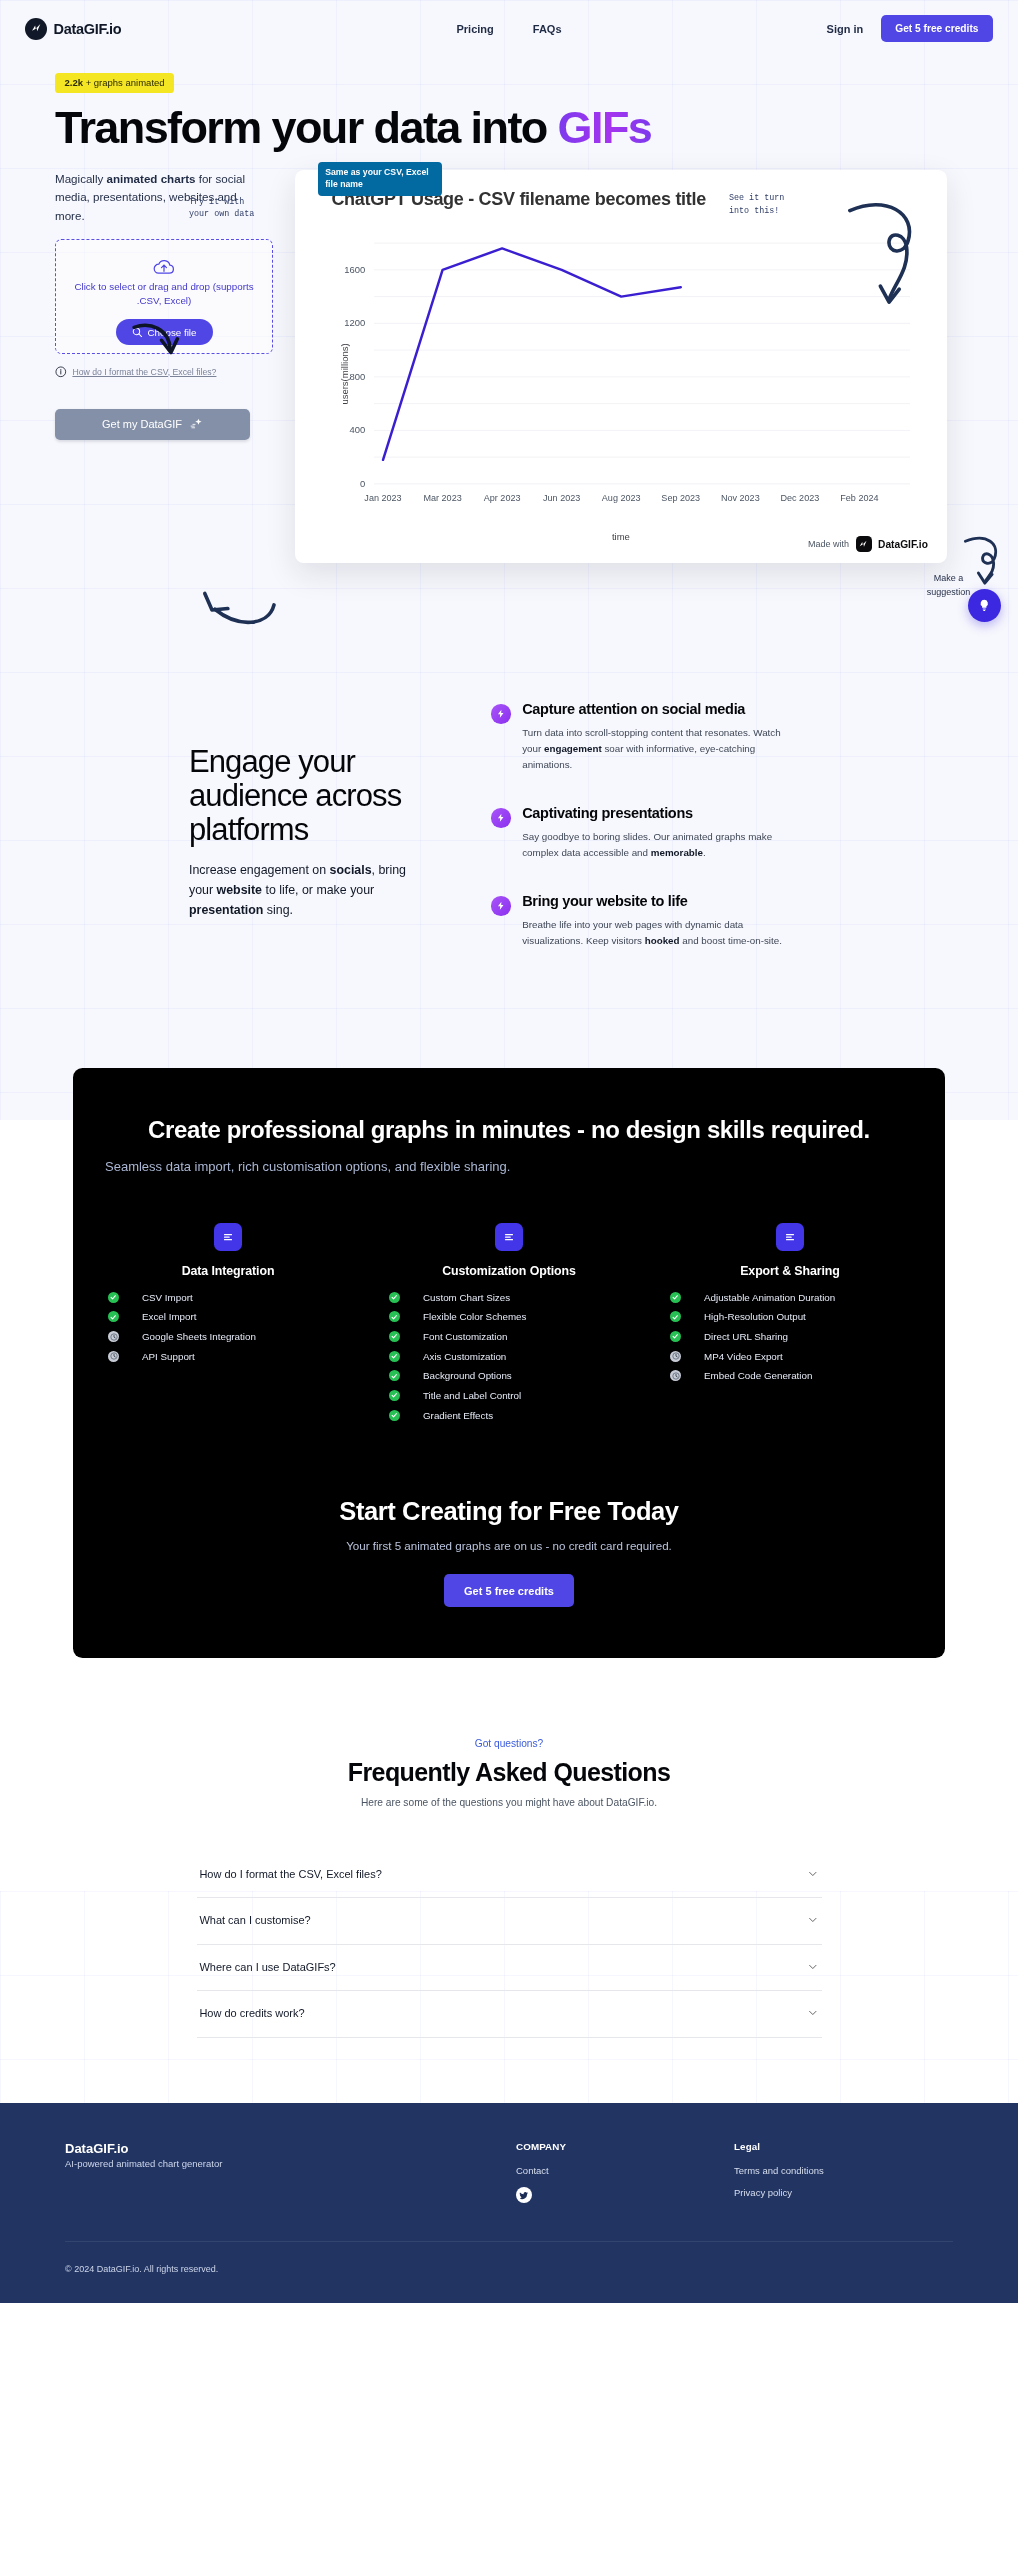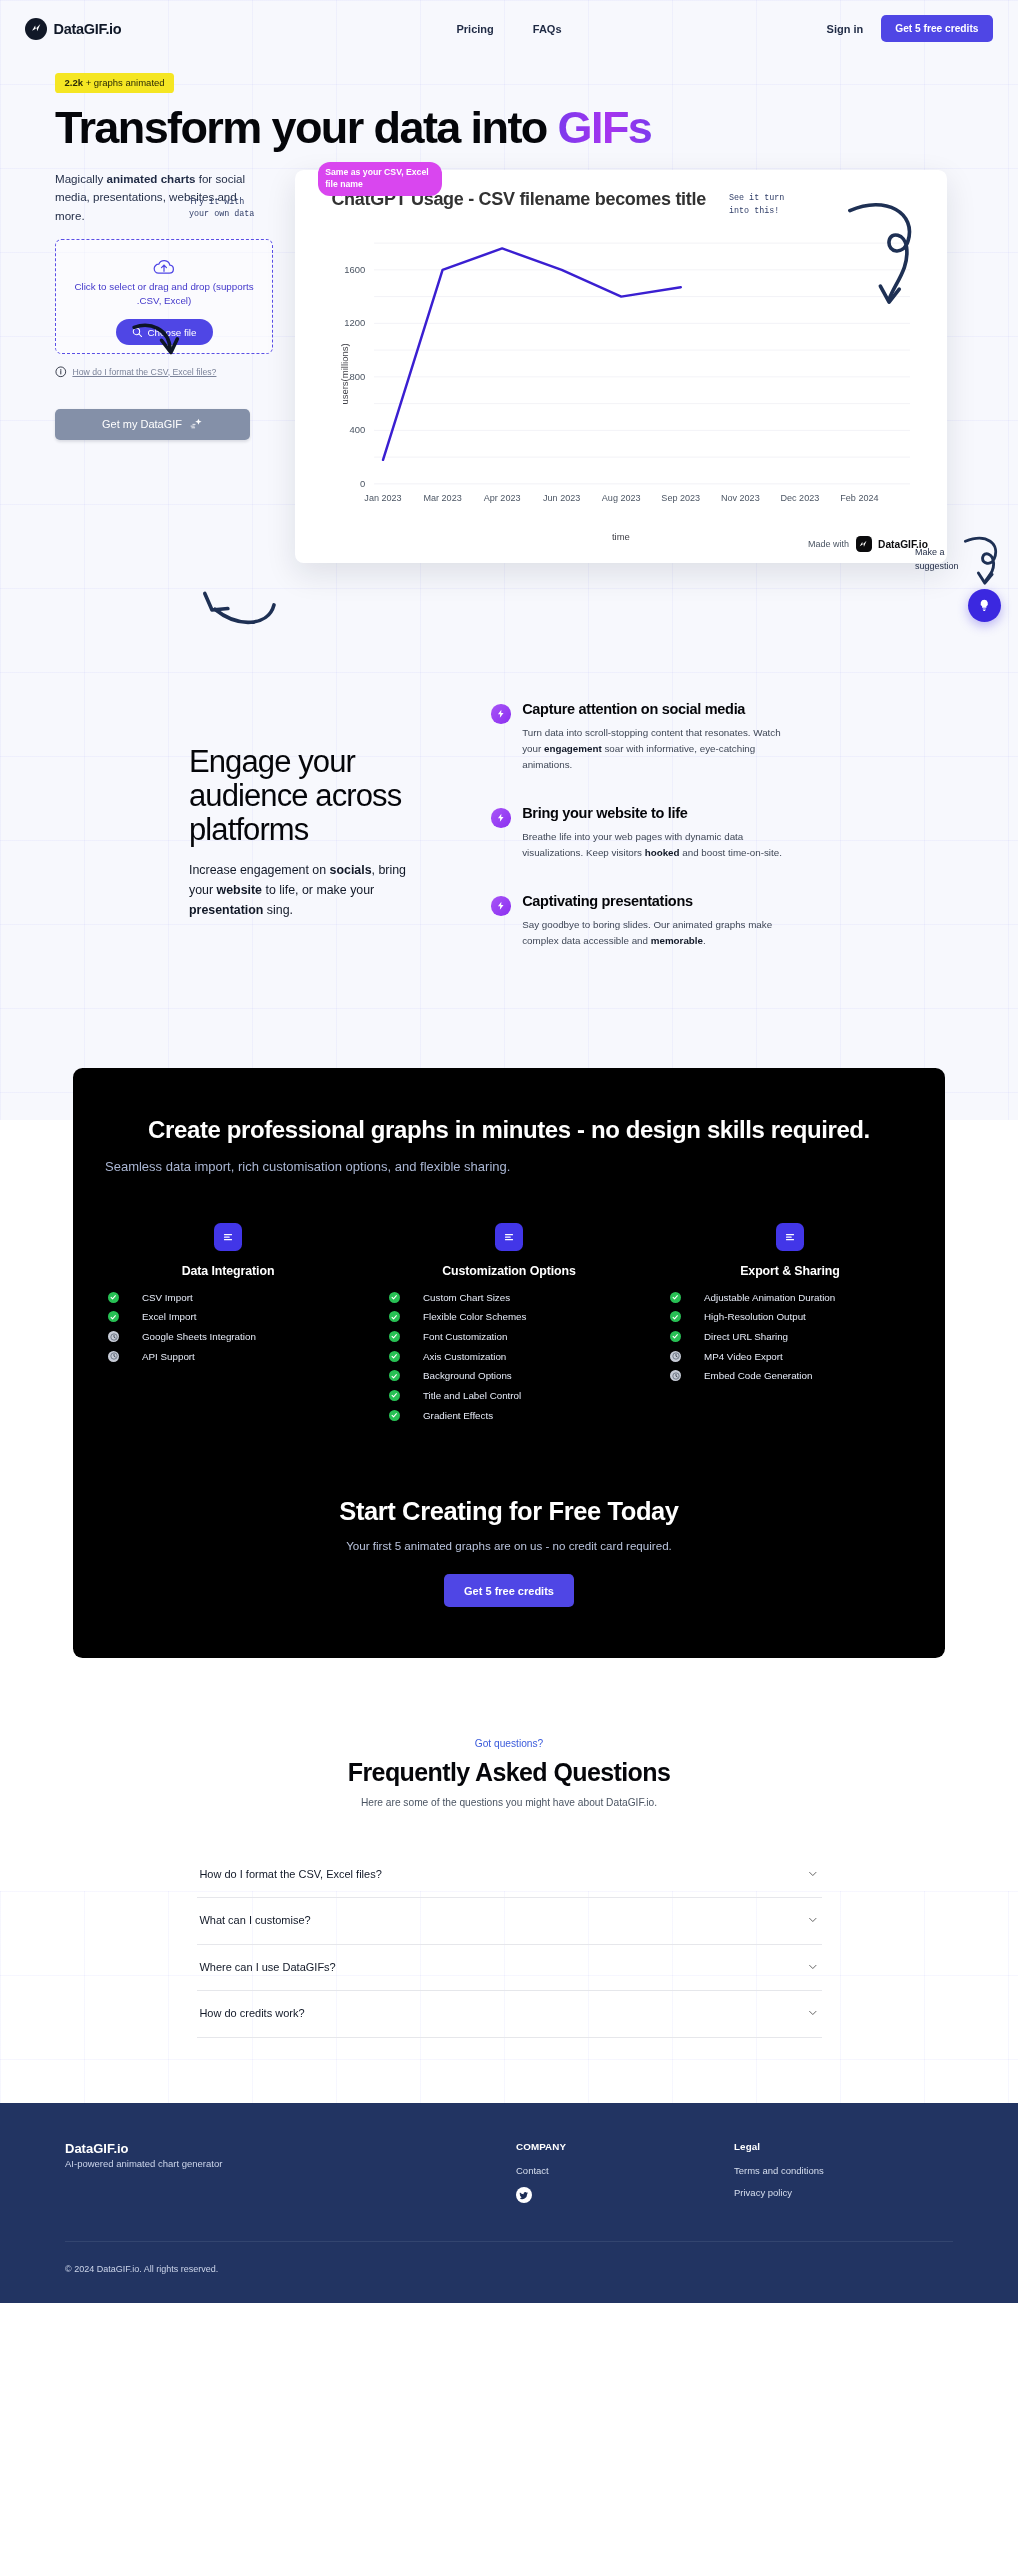--- a/index.html
+++ b/index.html
@@ -83,22 +83,22 @@
 
   .scribble {
     font-family:"Liberation Mono", monospace;
     font-size:8.4px; color:#33406a; line-height:1.5;
   }
   .scribble.try { position:absolute; left:134px; top:26px; width:95px; }
   .scribble.see {
     position:absolute; left:729px; top:135px; width:102px; z-index:4;
   }
   .scribble.suggest {
-    position:absolute; left:915px; top:489px; width:67px; z-index:6;
-    font-family:"Liberation Sans", sans-serif; font-size:9px; color:#1f2a44;
+    position:absolute; left:915px; top:515px; width:67px; z-index:6;
+    font-family:"Liberation Sans", sans-serif; font-size:9px; color:#1f2a44;text-align:center;
   }
 
   .dropzone {
     margin-top:13px;
     border:1.5px dashed #5a4ee6; border-radius:6.5px;
     background:rgba(255,255,255,.45);
     padding:19px 11.6px 17.5px;
     text-align:center;
     cursor:pointer;
     height:115px;
@@ -131,23 +131,23 @@
   .chart-card {
     position:relative;
     width:652px; margin-left:2.9px;
     background:#fff; border-radius:8.7px;
     box-shadow:0 10.2px 31px rgba(15,23,42,.11);
     padding:19px 22px 13px;
     min-height:393px;
   }
   .tip-tag {
     position:absolute; left:23px; top:-7.3px;
-    background:#d946ef; color:#fff;
+    background:#0369a1; color:#fff;
     font-size:8.7px; font-weight:bold; line-height:1.35;
-    padding:5.1px 7.3px; border-radius:12px;
+    padding:5.1px 7.3px; border-radius:4px;
     max-width:124px; z-index:3;
   }
   .chart-title {
     font-size:18px; font-weight:bold; color:#323232; letter-spacing:-0.3px;
     margin-left:14.5px;
   }
   .plot { position:relative; height:305px; margin-top:11.6px; }
   .ylabel {
     position:absolute; left:-2.9px; top:50%;
     transform:translateY(-50%) rotate(-90deg);
@@ -467,33 +467,33 @@
             <p><span>Turn data into scroll-stopping content that resonates. Watch your </span><b>engagement</b><span> soar with informative, eye-catching animations.</span></p>
           </div>
         </div>
         <div class="feat">
           <span class="feat-ic">
             <svg width="9.5" height="9.5" viewBox="0 0 24 24">
               <path d="M13.5 2 5 13.2h5.6L9.8 22 19 10.4h-5.9z" fill="#fff"></path>
             </svg>
           </span>
           <div>
-            <h3>Bring your website to life</h3>
-            <p><span>Breathe life into your web pages with dynamic data visualizations. Keep visitors </span><b>hooked</b><span> and boost time-on-site.</span></p>
+            <h3>Captivating presentations</h3>
+            <p><span>Say goodbye to boring slides. Our animated graphs make complex data accessible and </span><b>memorable</b><span>.</span></p>
           </div>
         </div>
         <div class="feat">
           <span class="feat-ic">
             <svg width="9.5" height="9.5" viewBox="0 0 24 24">
               <path d="M13.5 2 5 13.2h5.6L9.8 22 19 10.4h-5.9z" fill="#fff"></path>
             </svg>
           </span>
           <div>
-            <h3>Captivating presentations</h3>
-            <p><span>Say goodbye to boring slides. Our animated graphs make complex data accessible and </span><b>memorable</b><span>.</span></p>
+            <h3>Bring your website to life</h3>
+            <p><span>Breathe life into your web pages with dynamic data visualizations. Keep visitors </span><b>hooked</b><span> and boost time-on-site.</span></p>
           </div>
         </div>
       </div>
   </section>
 
   <section class="dark-panel">
     <h2 class="dp-title">Create professional graphs in minutes - no design skills required.</h2>
     <p class="dp-sub">Seamless data import, rich customisation options, and flexible sharing.</p>
 
     <div class="cols" id="panel-columns">

